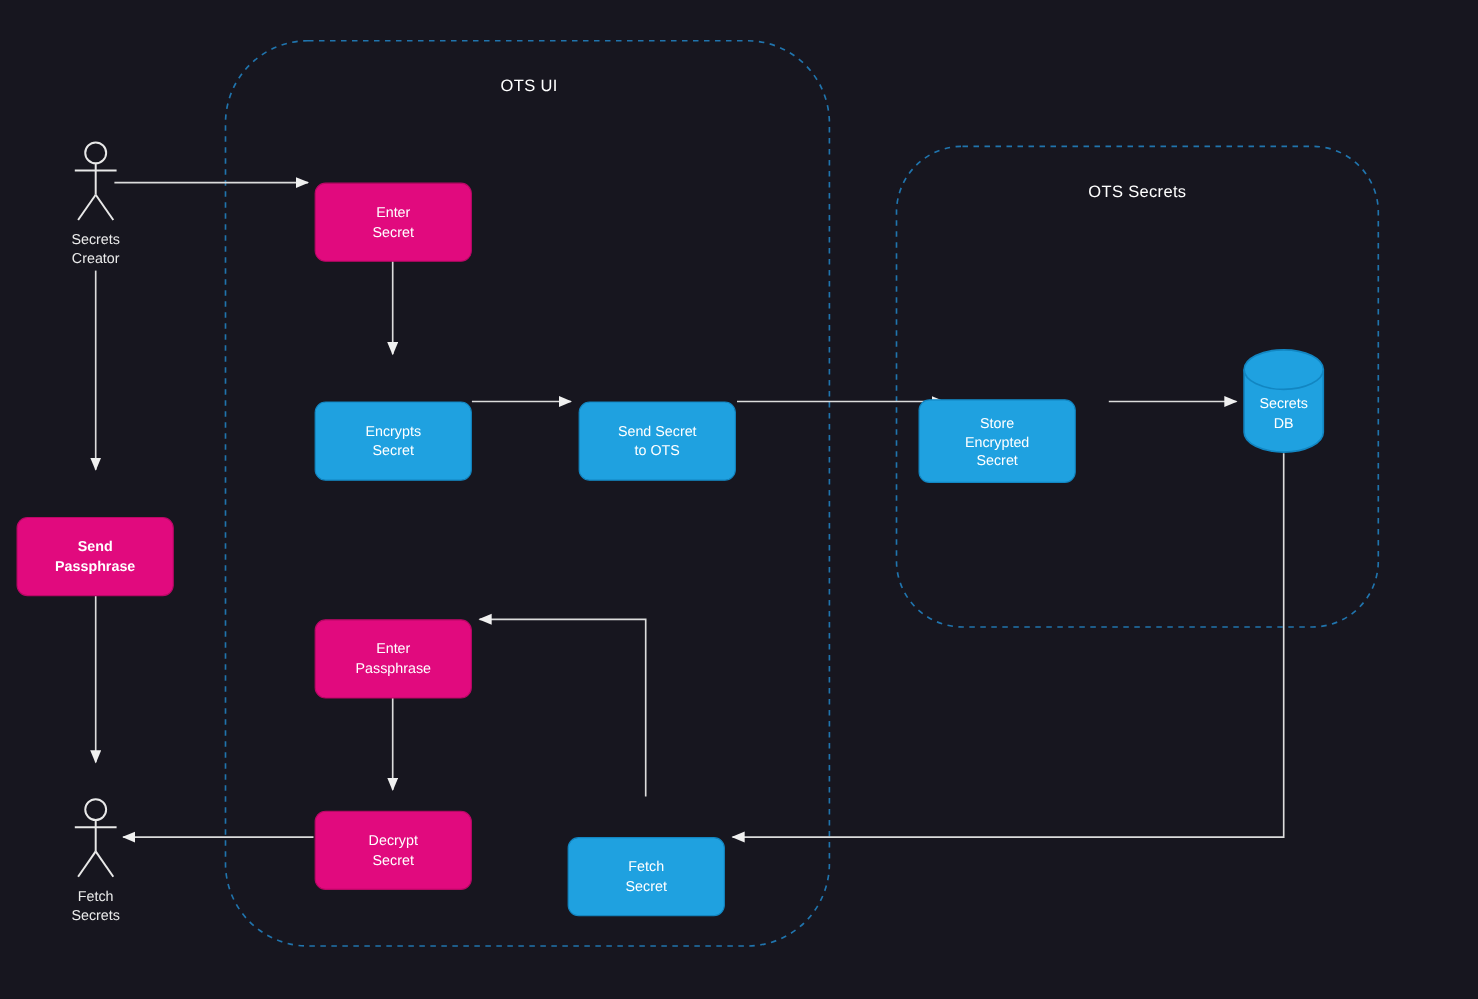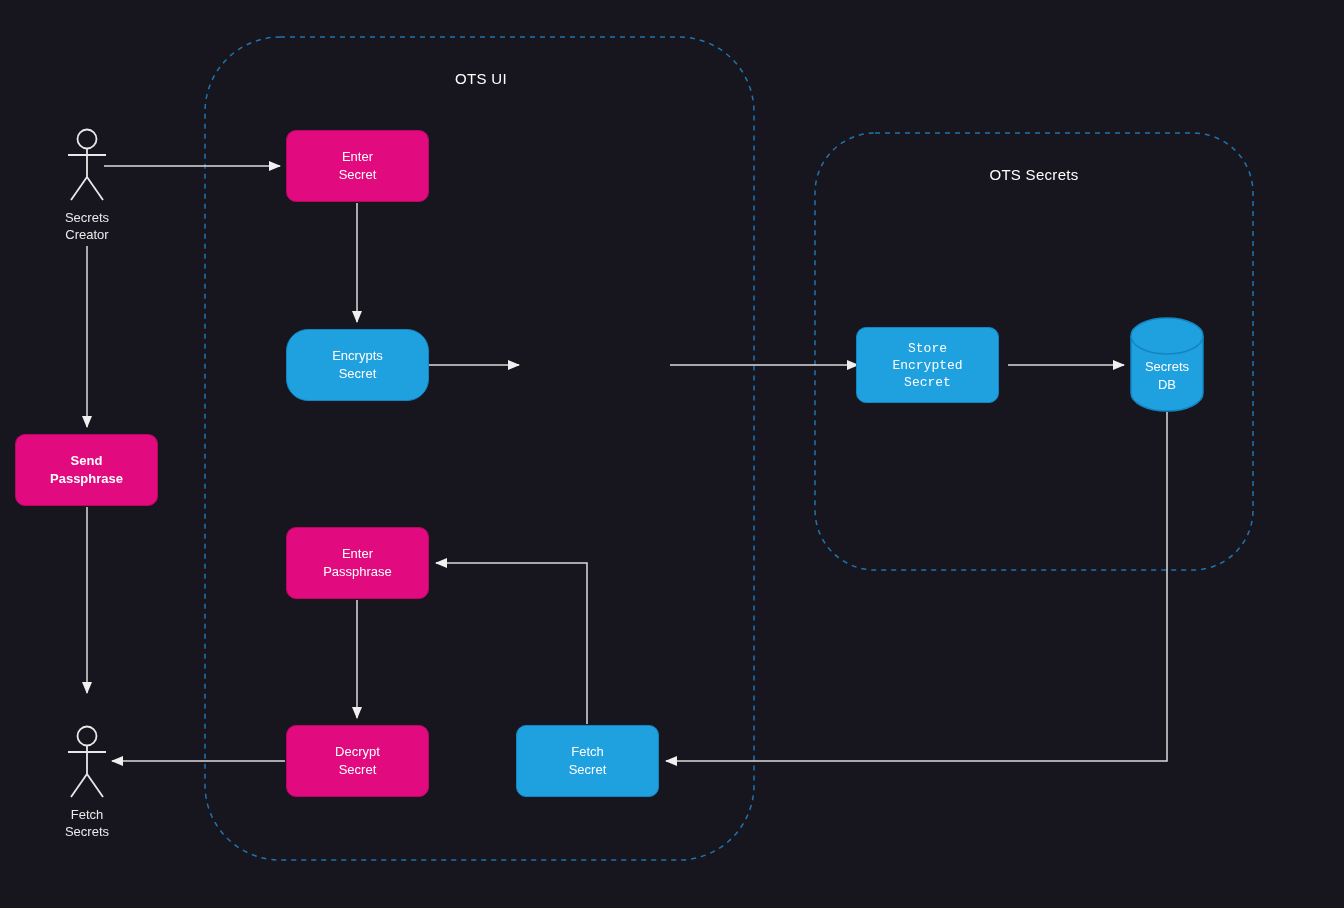--- a/index.html
+++ b/index.html
@@ -16,20 +16,21 @@
   .node {
     position: absolute;
     width: 143px; height: 72px;
     border-radius: 10px;
     display: flex; align-items: center; justify-content: center;
     text-align: center;
     color: #ffffff;
     font-size: 13px; line-height: 18px;
     white-space: pre-line;
     box-sizing: border-box;
+    margin-top: 36px;
   }
   .node.pink { background: #e10a7e; border: 1px solid #ba0766; }
   .node.blue { background: #1fa1e0; border: 1px solid #1286c2; }
 
   .container-title {
     position: absolute;
     color: #ffffff;
     font-size: 15px;
     text-align: center;
     letter-spacing: 0.3px;
@@ -103,30 +104,32 @@
   <div class="container-title" style="left:411px; top:70px; width:140px;">OTS UI</div>
   <div class="container-title" style="left:954px; top:166px; width:160px;">OTS Secrets</div>
 
   <div class="actor-label" style="left:42px; top:209px;">Secrets
 Creator</div>
   <div class="actor-label" style="left:42px; top:806px;">Fetch
 Secrets</div>
 
   <div class="node pink" style="left:286px; top:130px;">Enter
 Secret</div>
-  <div class="node blue" style="left:286px; top:329px;border-radius:22px;">Encrypts
+  <div class="node blue" style="left:286px; top:329px;">Encrypts
 Secret</div>
-  <div class="node blue" style="left:856px; top:327px; height:76px; line-height:17px;font-family:Liberation Mono, monospace;">Store
+  <div class="node blue" style="left:526px; top:329px;">Send Secret
+to OTS</div>
+  <div class="node blue" style="left:835px; top:327px; height:76px; line-height:17px;">Store
 Encrypted
 Secret</div>
   <div class="node pink" style="left:15px; top:434px;font-weight:bold;">Send
 Passphrase</div>
   <div class="node pink" style="left:286px; top:527px;">Enter
 Passphrase</div>
-  <div class="node pink" style="left:286px; top:725px;">Decrypt
+  <div class="node pink" style="left:286px; top:701px;">Decrypt
 Secret</div>
   <div class="node blue" style="left:516px; top:725px;">Fetch
 Secret</div>
 
   <div class="cyl-label">Secrets
 DB</div>
 
 </div>
 
 </body></html>

